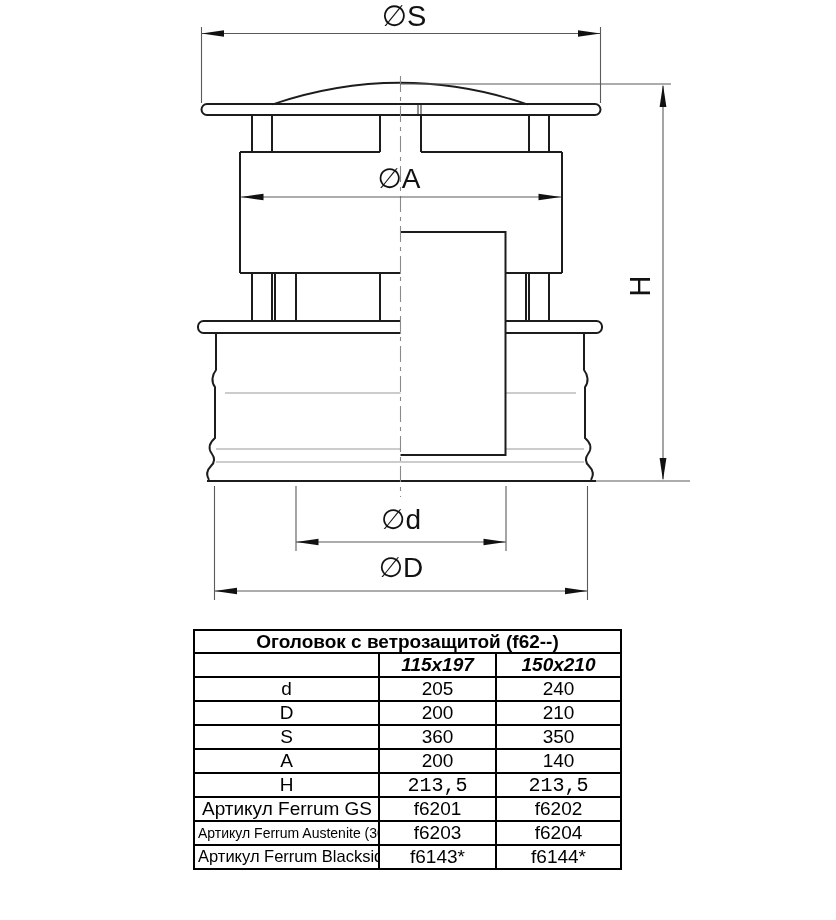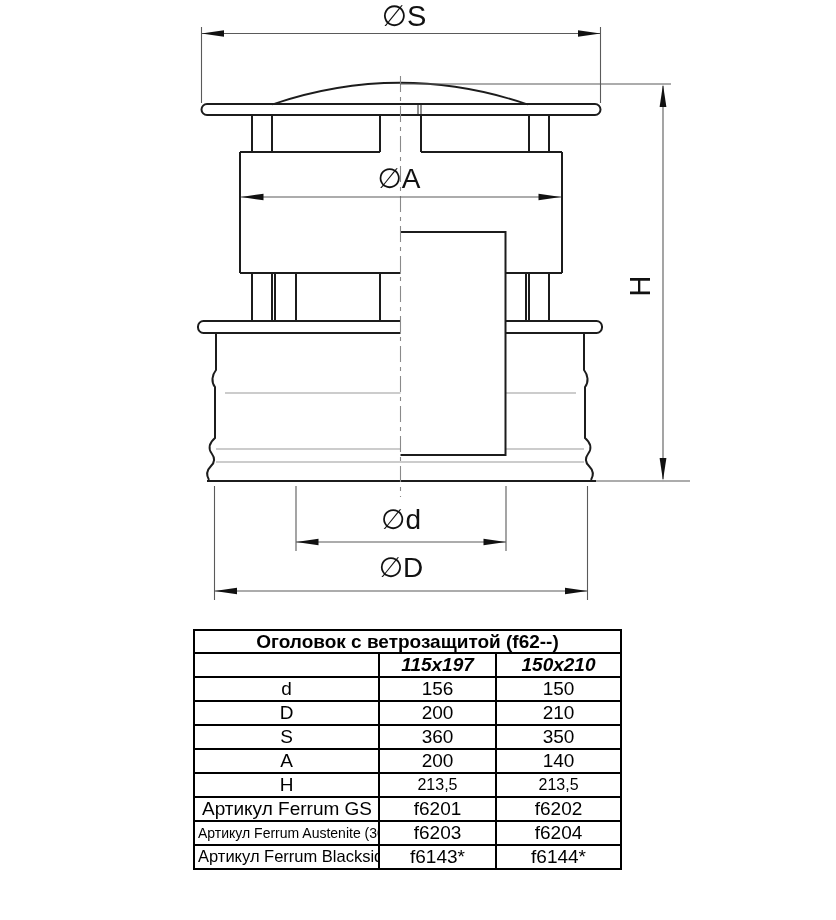--- a/index.html
+++ b/index.html
@@ -34,21 +34,21 @@
     font-weight:bold;
     font-size:19px;
     height:21px;
     margin-top:38px;
   }
   table.spec td.hdr{font-weight:bold;}
   table.spec td.it{font-style:italic;}
   table.spec td.lbl-left{text-align:center;padding-left:3px;}
   table.spec td.f-mid{font-size:16.5px;}
   table.spec td.f-small{font-size:14px;}
-  table.spec td.v-small{font-size:16px;}
+  table.spec td.v-small{font-size:20px;font-family:Liberation Mono, monospace;}
 </style>
 </head>
 <body>
 
 <div class="canvas">
 
   <svg class="drawing-svg" width="836" height="920" viewBox="0 0 836 920">
 
     <g stroke="#999999" stroke-width="1.2">
       <line x1="225" y1="393" x2="576" y2="393"></line>
@@ -180,22 +180,22 @@
       <tr>
         <td colspan="3" class="title">Оголовок с ветрозащитой (f62--)</td>
       </tr>
       <tr>
         <td class="hdr"></td>
         <td class="hdr it">115x197</td>
         <td class="hdr it">150x210</td>
       </tr>
       <tr>
         <td>d</td>
-        <td>156</td>
-        <td>150</td>
+        <td>205</td>
+        <td>240</td>
       </tr>
       <tr>
         <td>D</td>
         <td>200</td>
         <td>210</td>
       </tr>
       <tr>
         <td>S</td>
         <td>360</td>
         <td>350</td>

